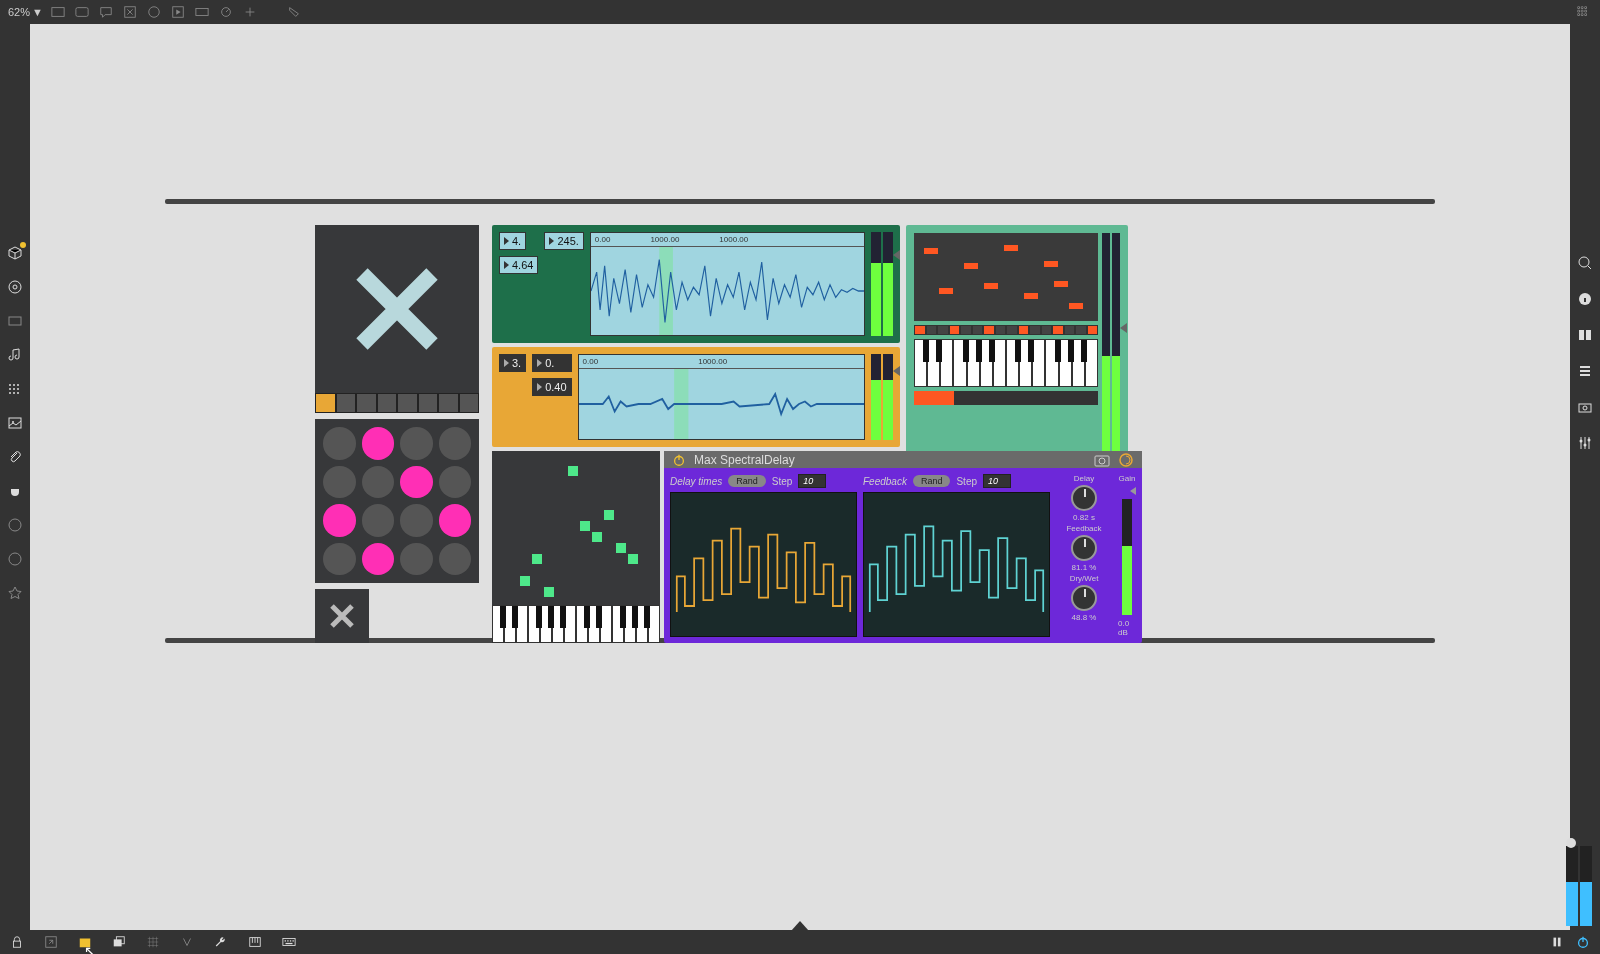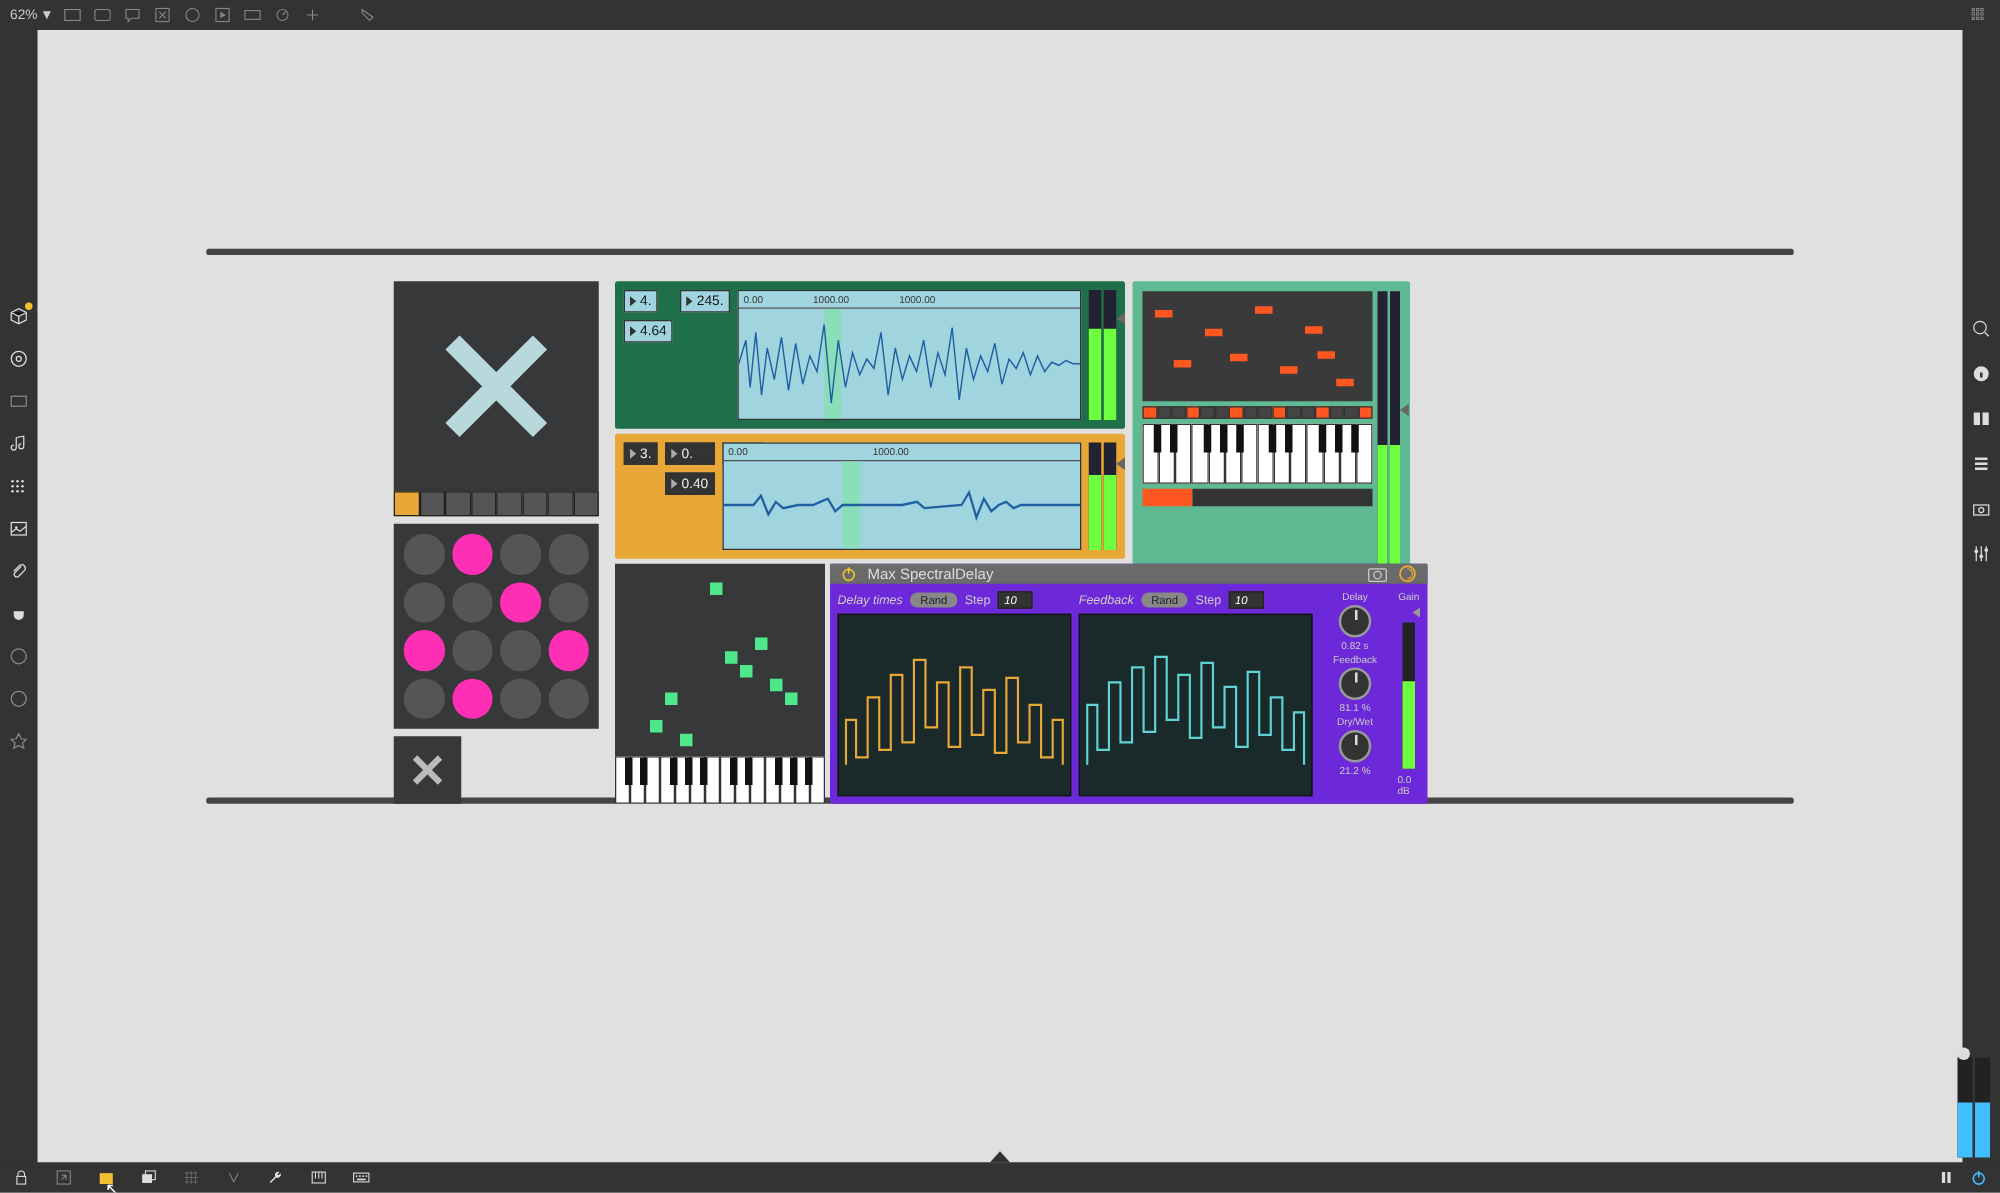--- a/index.html
+++ b/index.html
@@ -546,21 +546,21 @@
       </div>
       <div class="knobcol">
         <span>Delay</span>
         <div class="knob"></div>
         <span>0.82 s</span>
         <span>Feedback</span>
         <div class="knob"></div>
         <span>81.1 %</span>
         <span>Dry/Wet</span>
         <div class="knob"></div>
-        <span>21.2 %</span>
+        <span>48.8 %</span>
       </div>
       <div class="gainmeter">
         <span>Gain</span>
         <div style="width:0;height:0;border-top:4px solid transparent;border-bottom:4px solid transparent;border-right:6px solid #999;align-self:flex-end;margin-top:4px"></div>
         <div class="gainbar">
             <div class="gf" style="height:60%"></div>
           </div>
         <span>0.0 dB</span>
       </div>
     </div>

